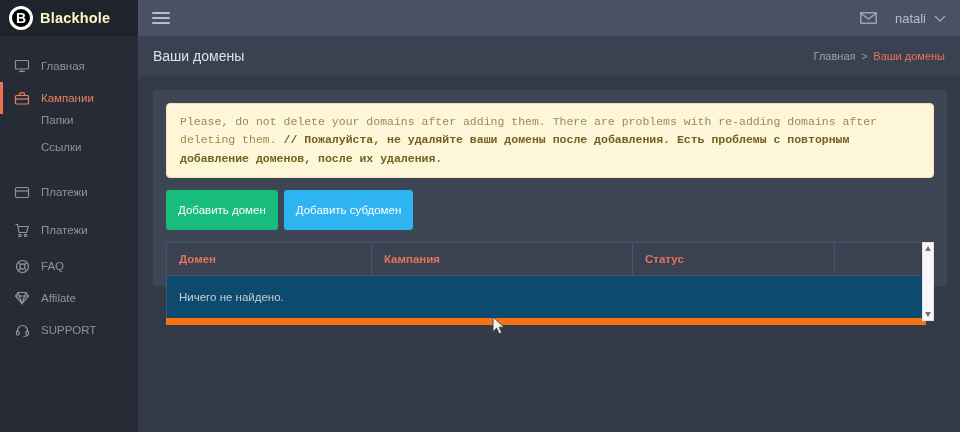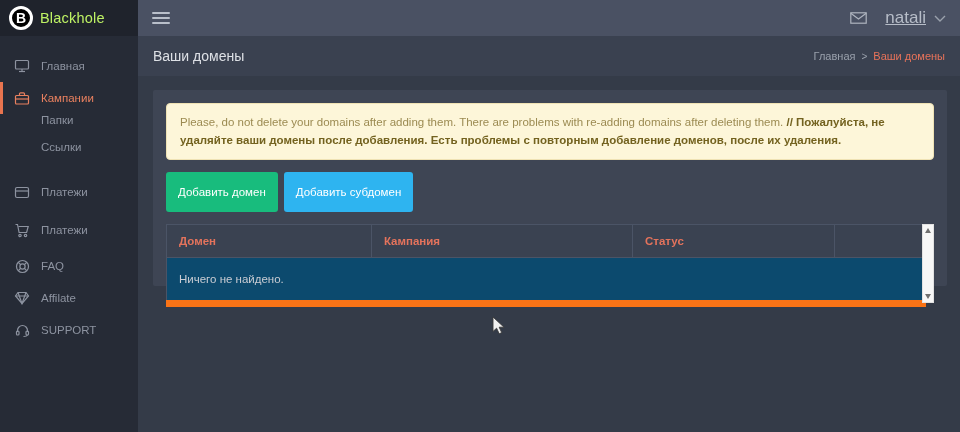--- a/index.html
+++ b/index.html
@@ -17,21 +17,21 @@
   }
   .logo {
     height: 36px; background: #1f232c; display: flex; align-items: center;
     padding-left: 9px; gap: 7px;
   }
   .logo-circle {
     width: 24px; height: 24px; border-radius: 50%; background: #000;
     border: 3px solid #fff; color: #fff; font-weight: bold; font-size: 14px;
     display: flex; align-items: center; justify-content: center; line-height: 1;
   }
-  .logo-text { color: #bef264; font-weight: normal; font-size: 14.5px; letter-spacing: .2px; }
+  .logo-text { color: #fef9c3; font-weight: bold; font-size: 14.5px; letter-spacing: .2px; }
   .nav { padding-top: 14px; }
   .nav-item {
     height: 32px; display: flex; align-items: center; gap: 11px;
     padding-left: 11px; color: #8d93a0; font-size: 11.5px; cursor: pointer;
     border-left: 3px solid transparent;
   }
   .nav-item .ni { width: 16px; height: 16px; flex: 0 0 16px; display:flex; align-items:center; justify-content:center; }
   .nav-item.active { color: #e8805f; border-left-color: #e8744f; }
   .nav-sub {
     height: 27px; display: flex; 
@@ -46,42 +46,42 @@
   .main { position: absolute; left: 138px; top: 0; right: 0; bottom: 0; }
   .topbar {
     height: 36px; background: #4a5163; display: flex; align-items: center;
     padding: 0 14px; justify-content: space-between;
   }
   .burger { width: 18px; cursor: pointer; }
   .burger div { height: 2px; background: #b9bfca; margin: 3px 0; border-radius: 1px; }
   .topbar-right { display: flex; align-items: center; gap: 18px; }
   .envelope { color: #aeb4bf; display: flex; cursor: pointer; }
   .user-menu { display: flex; align-items: center; gap: 8px; cursor: pointer; }
-  .user-name { color: #b7bdc8; font-size: 17px; text-decoration: underline; }
+  .user-name { color: #b7bdc8; font-size: 13px; }
   .chev { color: #9aa1ac; display: flex; }
   
   .page-header {
     height: 40px; background: #3a4150; display: flex; align-items: center;
     justify-content: space-between; padding: 7px 15px;
     box-shadow: 0 1px 0 rgba(0,0,0,.12);
   }
   .page-title { color: #dde0e5; font-size: 14px; font-weight: normal; }
   .breadcrumb { font-size: 11px; display: flex; align-items: center; gap: 6px; }
   .bc-home { color: #9aa1ac; cursor: pointer; }
   .bc-sep { color: #9aa1ac; font-size: 10px; }
   .bc-cur { color: #e8735a; cursor: pointer; }
   
   .content { position: absolute; top: 76px; left: 0; right: 0; bottom: 0; background: #343b48; }
   .card {
     margin: 14px 13px 0 15px; background: #3e4554; border-radius: 2px;
     padding: 13px; height: 196px;
   }
   .alert {
     background: #fdf6d9; border: 1px solid #efe2b4; border-radius: 4px;
-    padding: 9px 13px; font-size: 11.5px; line-height: 1.6;
+    padding: 9px 13px; font-size: 11.5px; line-height: 1.6; font-family: Liberation Mono, monospace;
   }
   .alert .en { color: #9c8b52; }
   .alert .ru { color: #73621f; font-weight: bold; }
   .btn-row { margin-top: 12px; display: flex; gap: 6px; }
   .btn {
     border: none; border-radius: 3px; color: #fff; font-size: 11.5px;
     height: 40px; padding: 0 12px; cursor: pointer;
     font-family: "Liberation Sans", sans-serif;
   }
   .btn-green { background: #18bc7d; }

